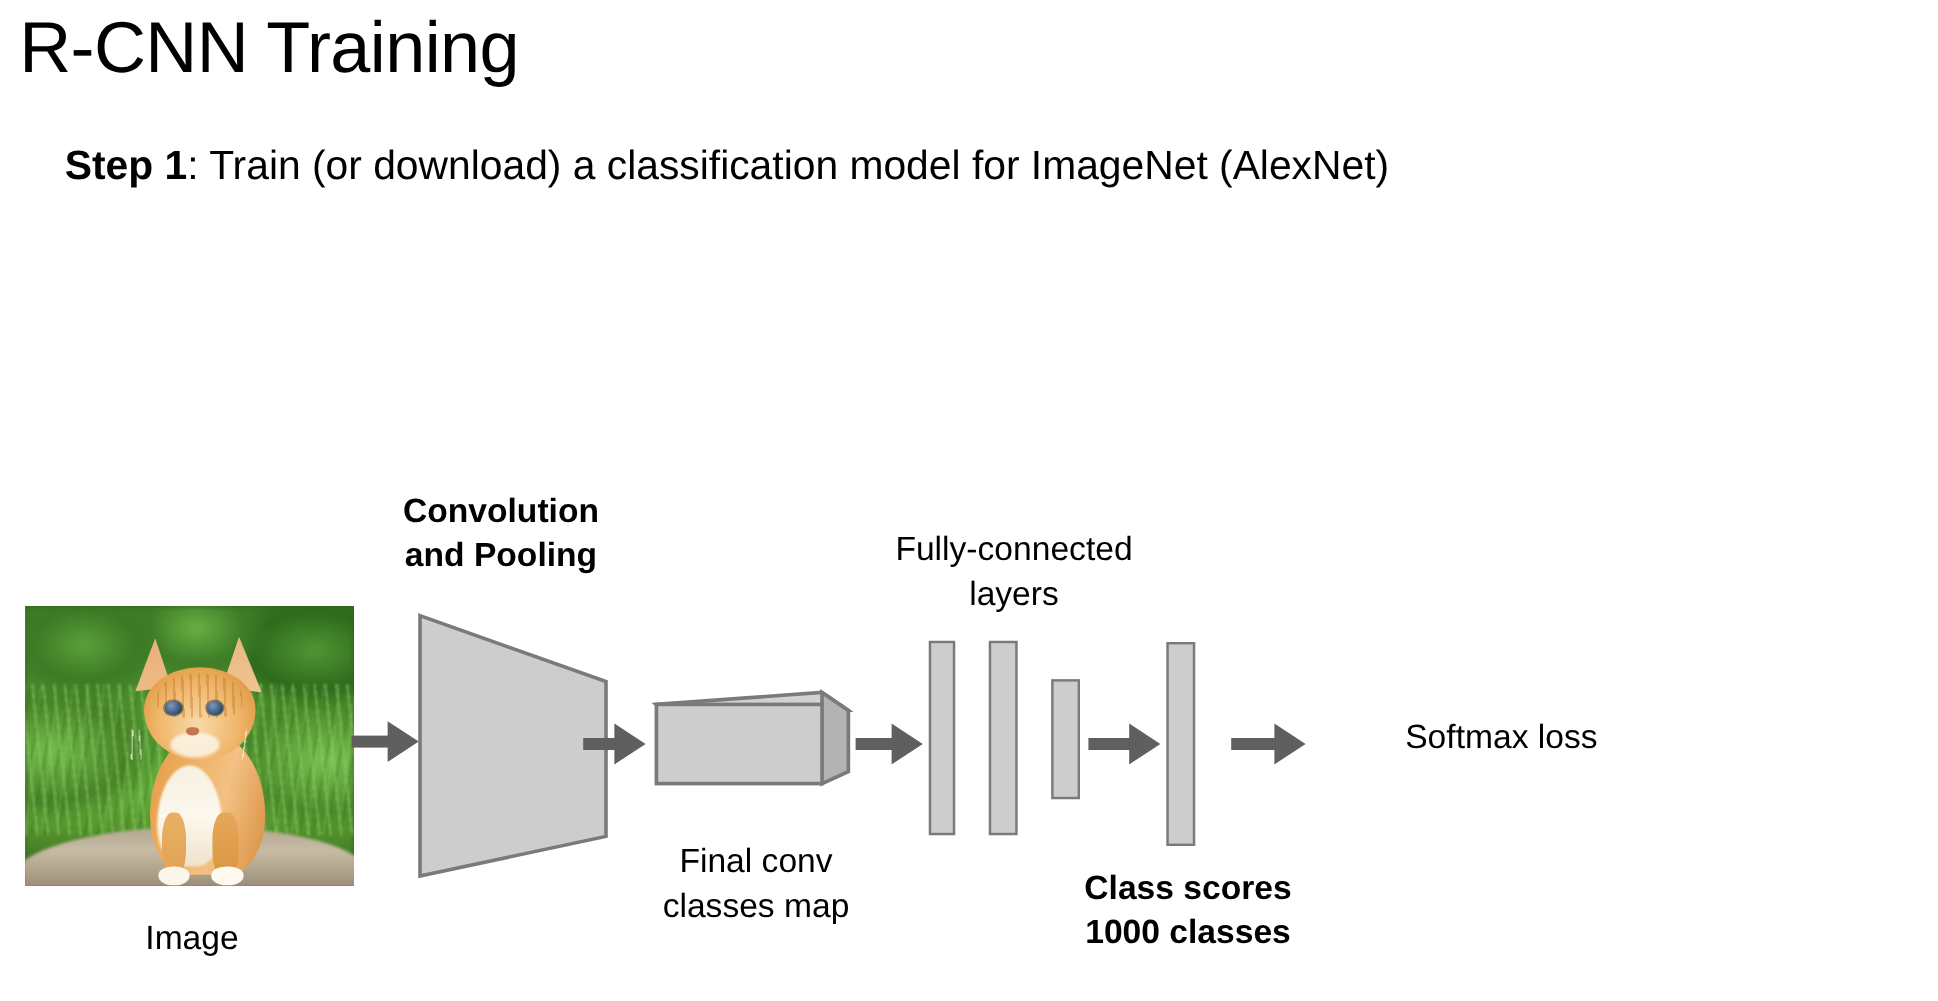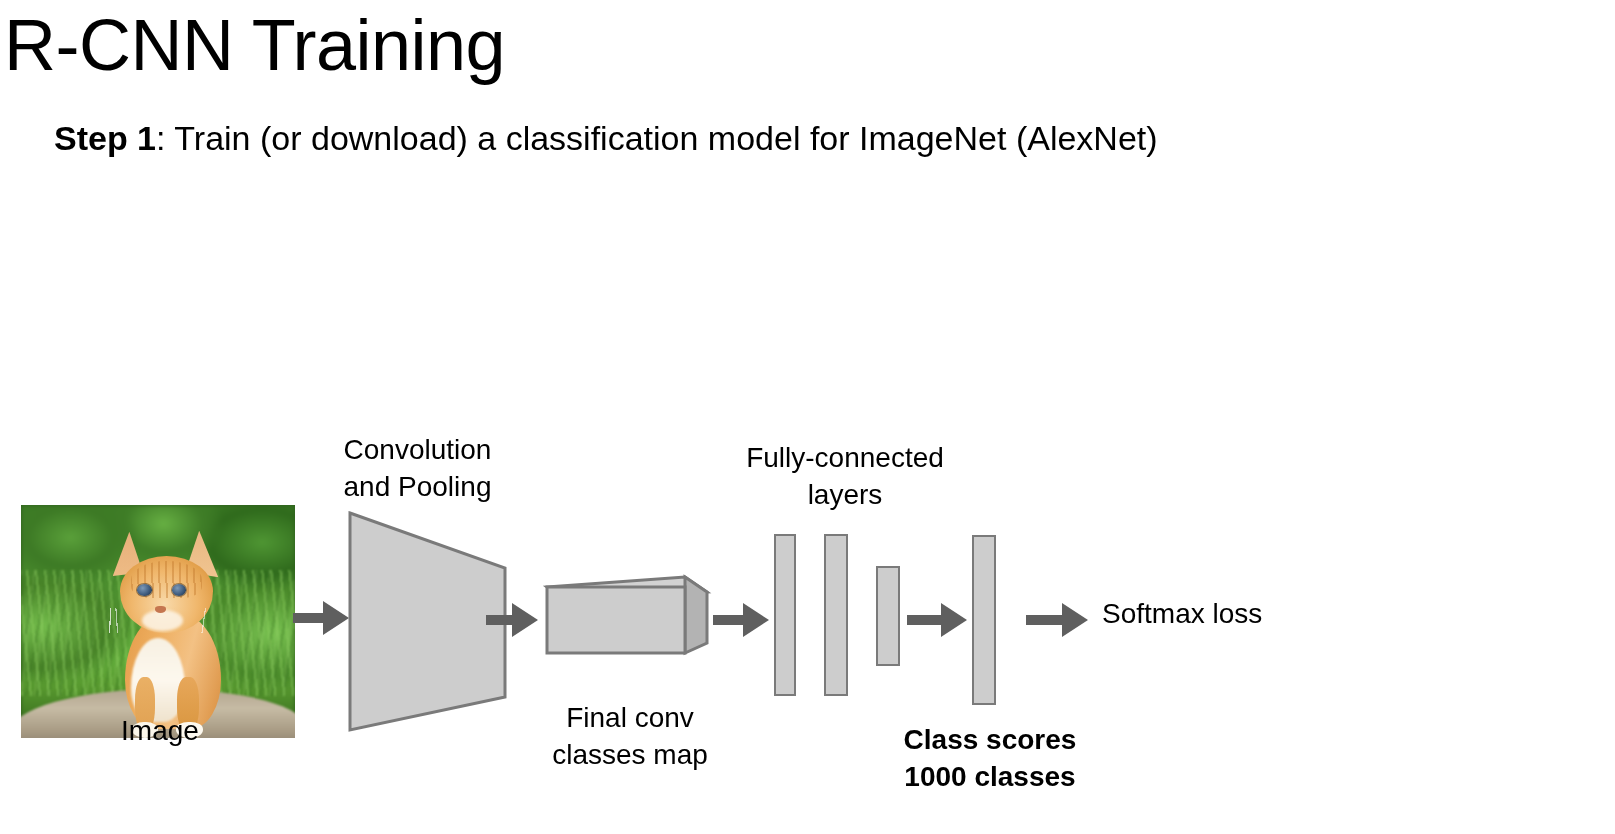--- a/index.html
+++ b/index.html
@@ -12,23 +12,23 @@
     height: 834px;
     position: relative;
     overflow: hidden;
     font-family: "Liberation Sans", sans-serif;
     color: #000000;
   }
 
   
   #slide-title {
     position: absolute;
-    left: 4px;
+    left: 16px;
     top: 8px;
-    font-size: 72px;
+    font-size: 60px;
     line-height: 1.05;
     font-weight: normal;
     letter-spacing: -0.5px;
     white-space: nowrap;
   }
   #slide-subtitle {
     position: absolute;
     left: 54px;
     top: 118px;
     font-size: 34px;
@@ -38,28 +38,28 @@
   #slide-subtitle .bold { font-weight: bold; margin-top: 20px; }
 
   
   .diagram-label {
     position: absolute;
     font-size: 28px;
     line-height: 1.32;
     text-align: center;
     white-space: pre-line;
   }
-  #label-conv-pool   { left: 300px; top: 432px; width: 235px; }
+  #label-conv-pool   { left: 300px; top: 408px; width: 235px; font-weight: bold; }
   #label-fc-layers   { left: 710px; top: 440px; width: 270px; }
   #label-final-conv  { left: 505px; top: 700px; width: 250px; }
   #label-class-scores{ left: 860px; top: 722px; width: 260px; font-weight: bold; }
-  #label-image       { left: 60px;  top: 713px; width: 200px; }
+  #label-image       { left: 60px;  top: 764px; width: 200px; }
   #label-softmax {
     position: absolute;
-    left: 1102px;
+    left: 1171px;
     top: 598px;
     font-size: 28px;
     white-space: nowrap;
   }
 
   
   #input-image {
     position: absolute;
     left: 21px;
     top: 505px;

